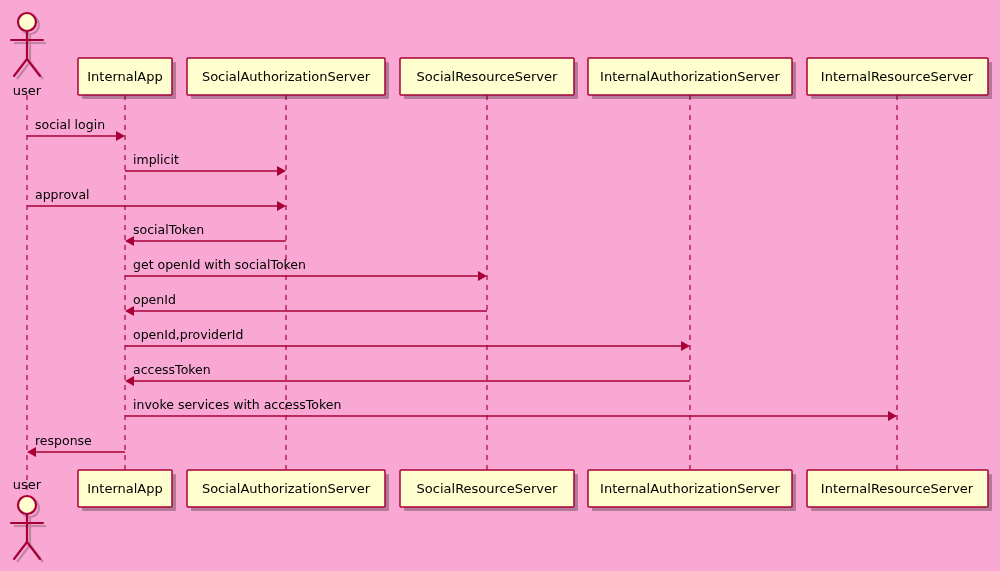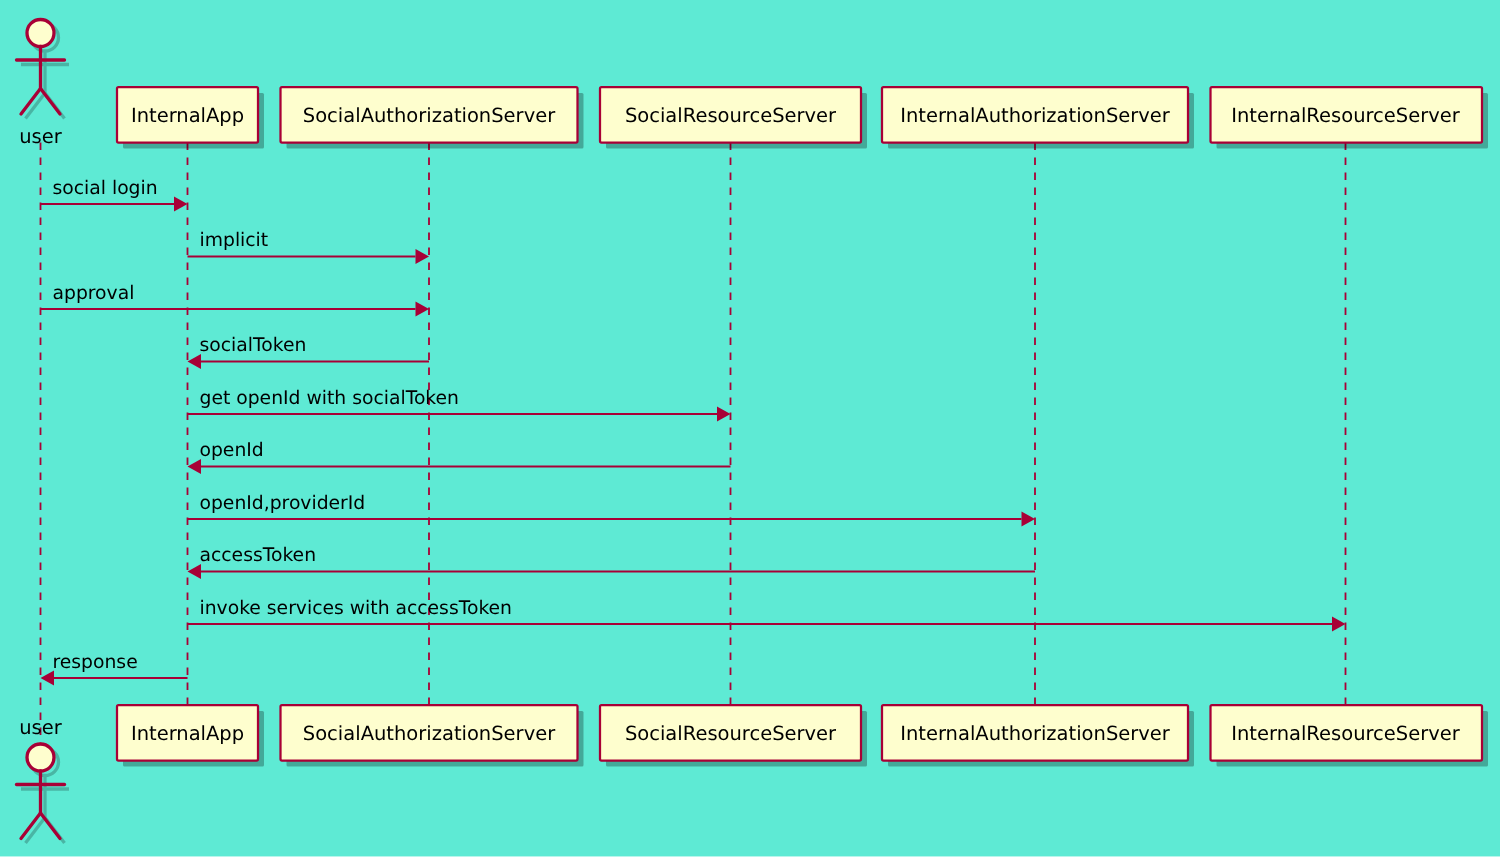--- a/index.html
+++ b/index.html
@@ -8,21 +8,21 @@
     padding: 0;
     background: #FFFFFF;
   }
   body {
     font-family: "DejaVu Sans", "Liberation Sans", sans-serif;
   }
   #diagram-root {
     position: relative;
     width: 1000px;
     height: 571px;
-    background: #5eead4;
+    background: #f9a8d4;
     overflow: hidden;
   }
   #diagram-svg {
     position: absolute;
     left: 0;
     top: 0;
     width: 1000px;
     height: 571px;
   }
   .participant-box-rect {

